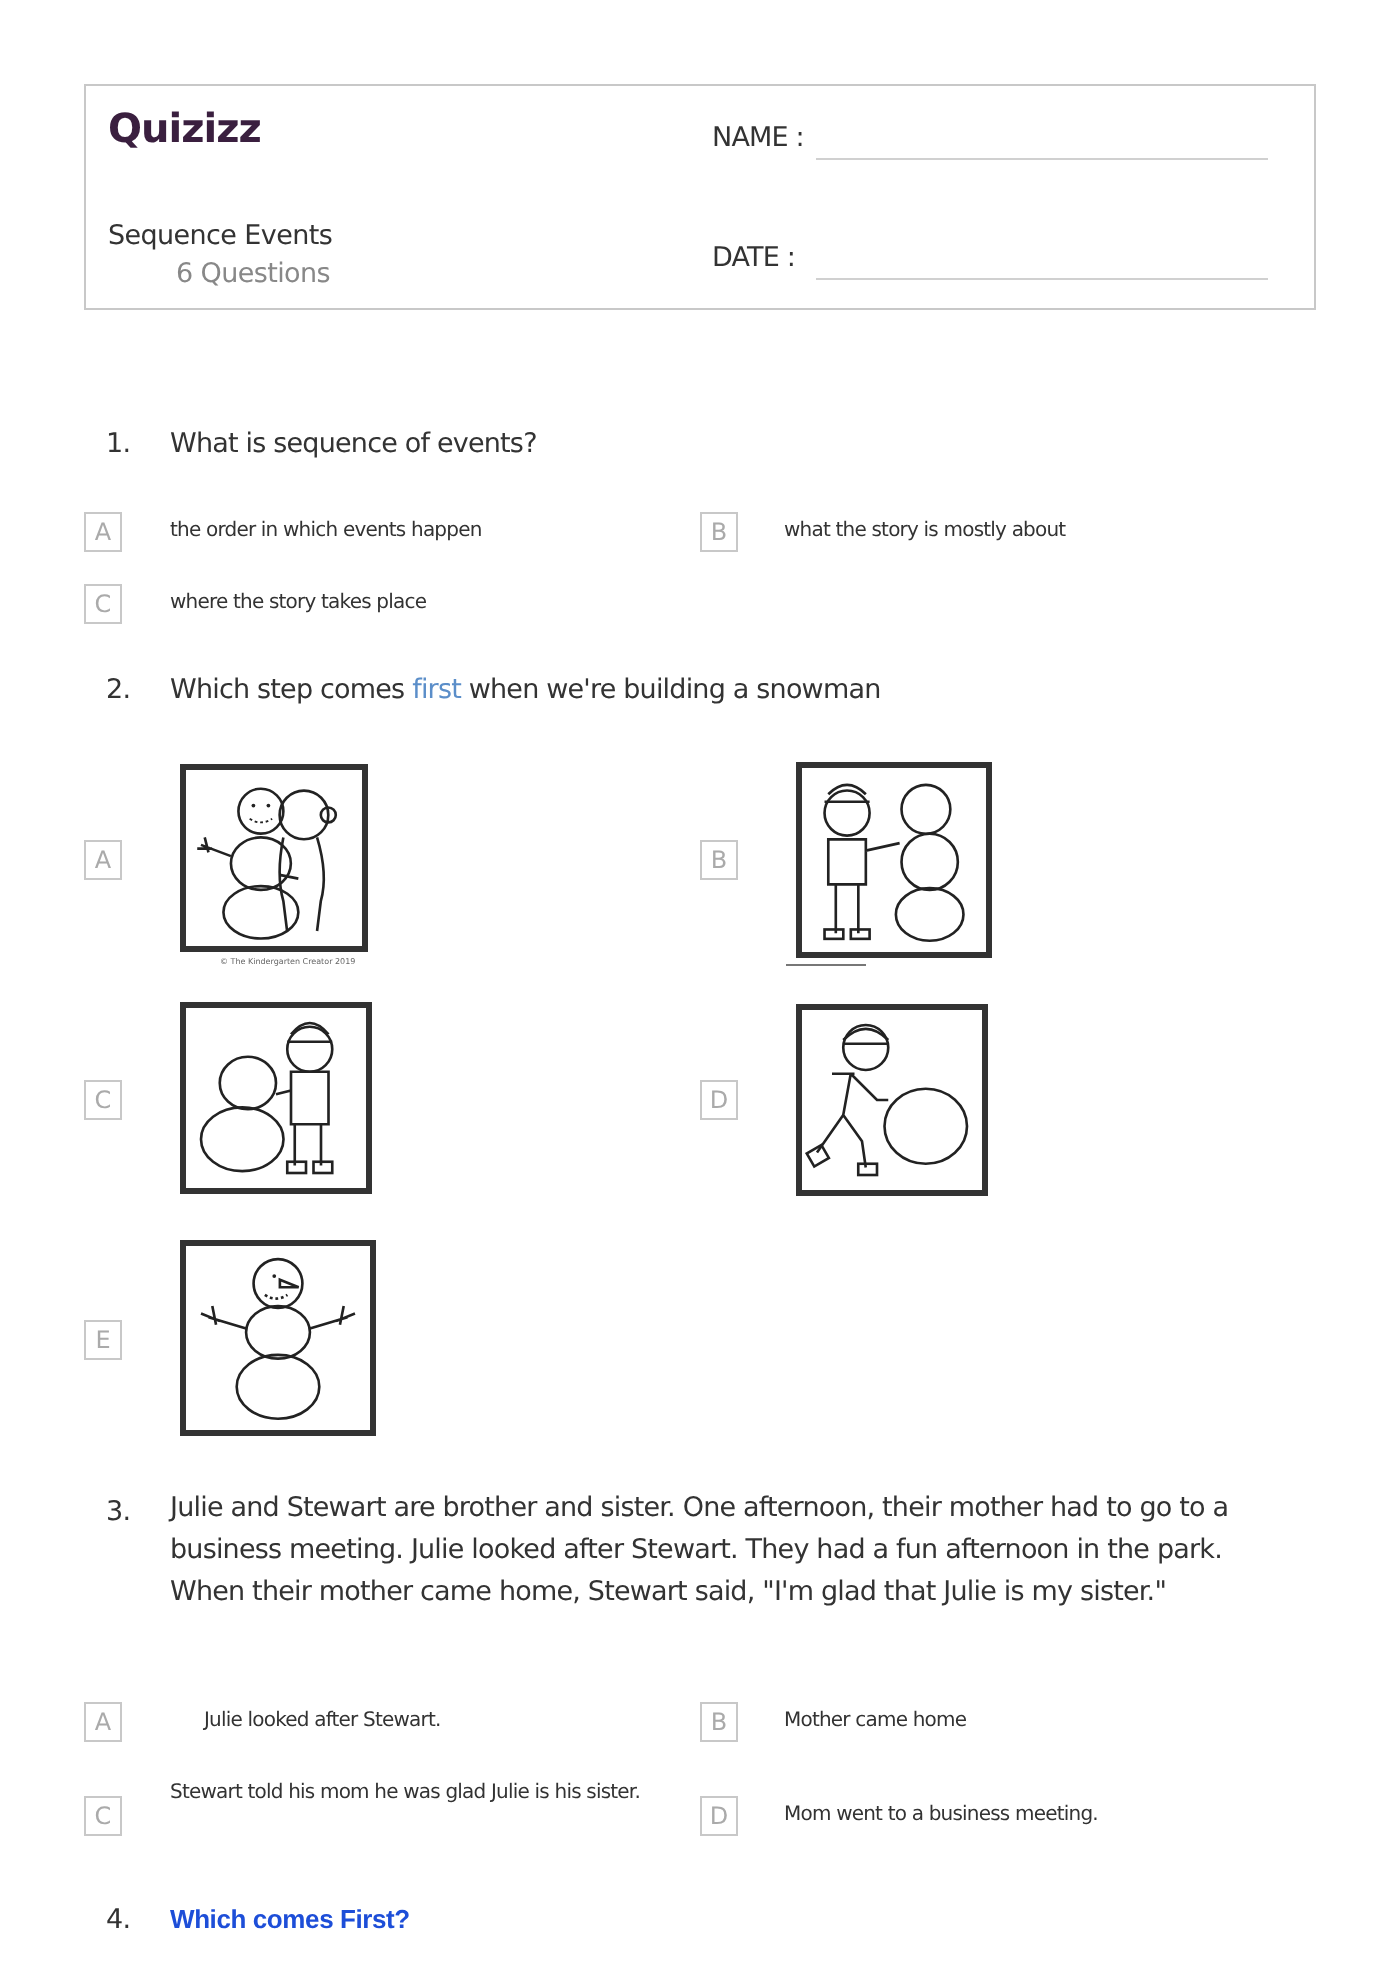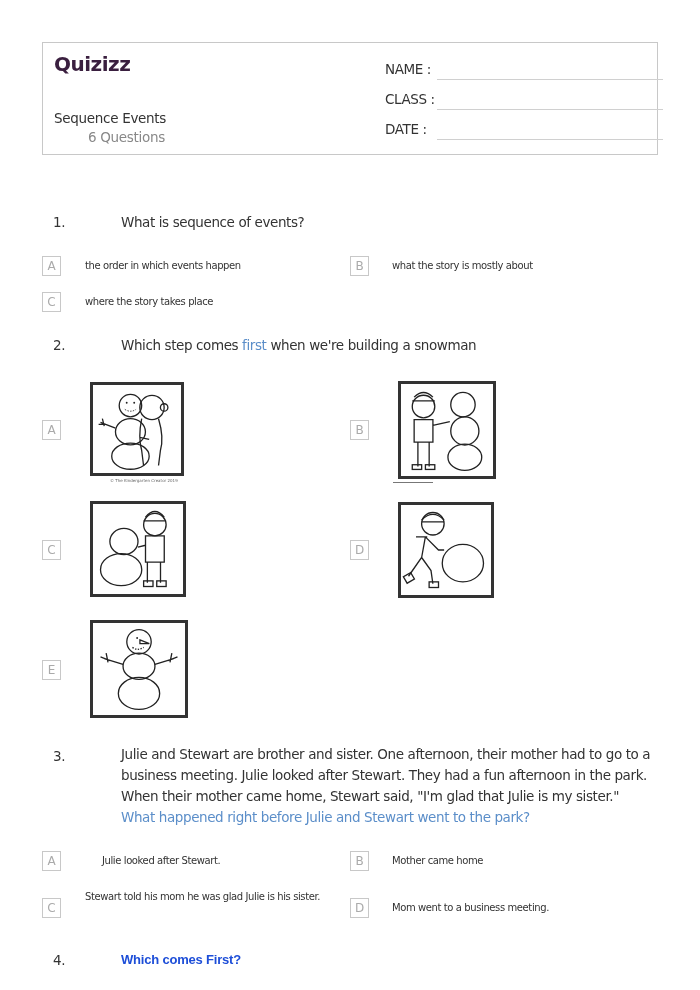--- a/index.html
+++ b/index.html
@@ -10,26 +10,26 @@
     position: absolute; left: 42px; top: 42px; width: 616px; height: 113px;
     border: 1px solid #c8c8c8;
   }
   .logo {
     position: absolute; left: 11px; top: 9px;
     font-family: "DejaVu Sans", sans-serif; font-weight: bold;
     font-size: 20px; color: #3a1f3f; letter-spacing: -0.5px;
   }
   .ws-title { position: absolute; left: 11px; top: 67px; font-size: 13.5px; color: #333; letter-spacing: -0.3px; }
   .ws-count { position: absolute; left: 11px; top: 86px; font-size: 13.5px; color: #888; letter-spacing: -0.3px; margin-left: 34px; }
-  .field { position: absolute; left: 342px; height: 20px; width: 278px; }
+  .field { position: absolute; left: 313px; height: 20px; width: 278px; }
   .field .flabel { position: absolute; left: 0; top: 0; font-size: 13.5px; color: #333; letter-spacing: -0.4px; }
   .field .fline { position: absolute; left: 52px; right: 0; top: 18px; border-bottom: 1px solid #d0d0d0; }
 
   .qnum { position: absolute; left: 53px; font-size: 13.5px; color: #333; letter-spacing: -0.4px; }
-  .qtext { position: absolute; left: 85px; font-size: 13.5px; color: #333; letter-spacing: -0.4px; line-height: 21px; width: 560px; margin-left: 36px; }
+  .qtext { position: absolute; left: 85px; font-size: 13.5px; color: #333; letter-spacing: -0.4px; line-height: 21px; width: 560px; }
   .hl { color: #5b8ec9; }
   .q4text { font-family: Liberation Sans, sans-serif; font-weight: bold; color: #1d4ed8; font-size: 13px; letter-spacing: -0.2px; }
 
   .optbox {
     position: absolute; width: 19px; height: 20px; border: 1px solid #c8c8c8;
     font-size: 12px; color: #aaa; text-align: center; line-height: 18px;
   }
   .opttext { position: absolute; font-size: 10px; color: #333; letter-spacing: -0.4px; line-height: 21px; }
 
   .imgframe { position: absolute; border: 3px solid #333; background: #fff; }
@@ -40,24 +40,20 @@
 </head>
 <body>
 
 <div class="header-box">
   <div class="logo">Quizizz</div>
   <div class="ws-title">Sequence Events</div>
   <div class="ws-count">6 Questions</div>
 
   <div class="field" style="top:18px;">
     <span class="flabel">NAME :</span>
-    <span class="fline"></span>
-  </div>
-  <div class="field" style="top:48px;">
-    <span class="flabel">CLASS :</span>
     <span class="fline"></span>
   </div>
   <div class="field" style="top:78px;">
     <span class="flabel">DATE  :</span>
     <span class="fline"></span>
   </div>
 </div>
 
 <div class="qnum" style="top:214px;">1.</div>
 <div class="qtext" style="top:212px;">What is sequence of events?</div>
@@ -151,21 +147,20 @@
       <path d="M50 18 L60 22 L50 22 Z"></path>
       <path d="M42 26 Q48 30 54 26" stroke-dasharray="1.5 1.5"></path>
     </g>
     <circle cx="47" cy="16" r="1" fill="#222"></circle>
   </svg>
 </div>
 
 <div class="qnum" style="top:748px;">3.</div>
 <div class="qtext" style="top:744px; width:555px;">
   <span>Julie and Stewart are brother and sister. One afternoon, their mother had to go to a business meeting. Julie looked after Stewart. They had a fun afternoon in the park. When their mother came home, Stewart said, "I'm glad that Julie is my sister."</span><br>
-  <span class="hl">What happened right before Julie and Stewart went to the park?</span>
 </div>
 
 <div class="optbox" style="left:42px; top:851px;">A</div>
 <div class="opttext" style="left:85px; top:850px;margin-left:17px;">Julie looked after Stewart.</div>
 <div class="optbox" style="left:350px; top:851px;">B</div>
 <div class="opttext" style="left:392px; top:850px;">Mother came home</div>
 <div class="optbox" style="left:42px; top:898px;">C</div>
 <div class="opttext" style="left:85px; top:886px; width:265px;">Stewart told his mom he was glad Julie is his sister.</div>
 <div class="optbox" style="left:350px; top:898px;">D</div>
 <div class="opttext" style="left:392px; top:897px;">Mom went to a business meeting.</div>

